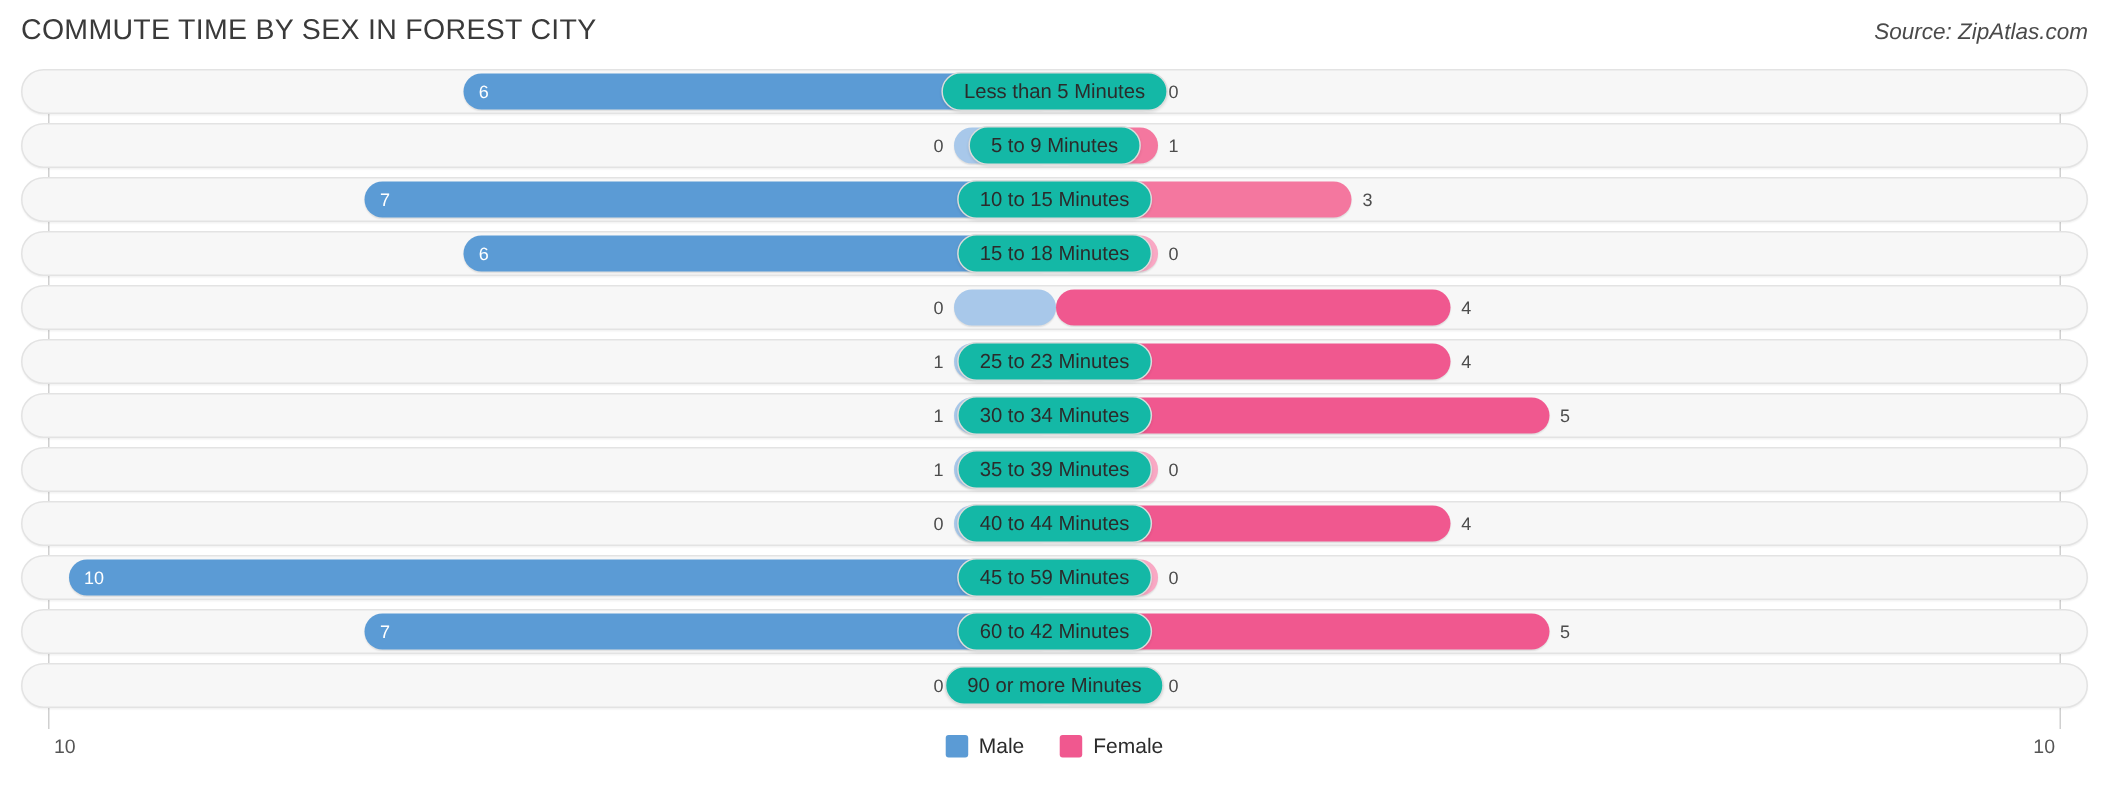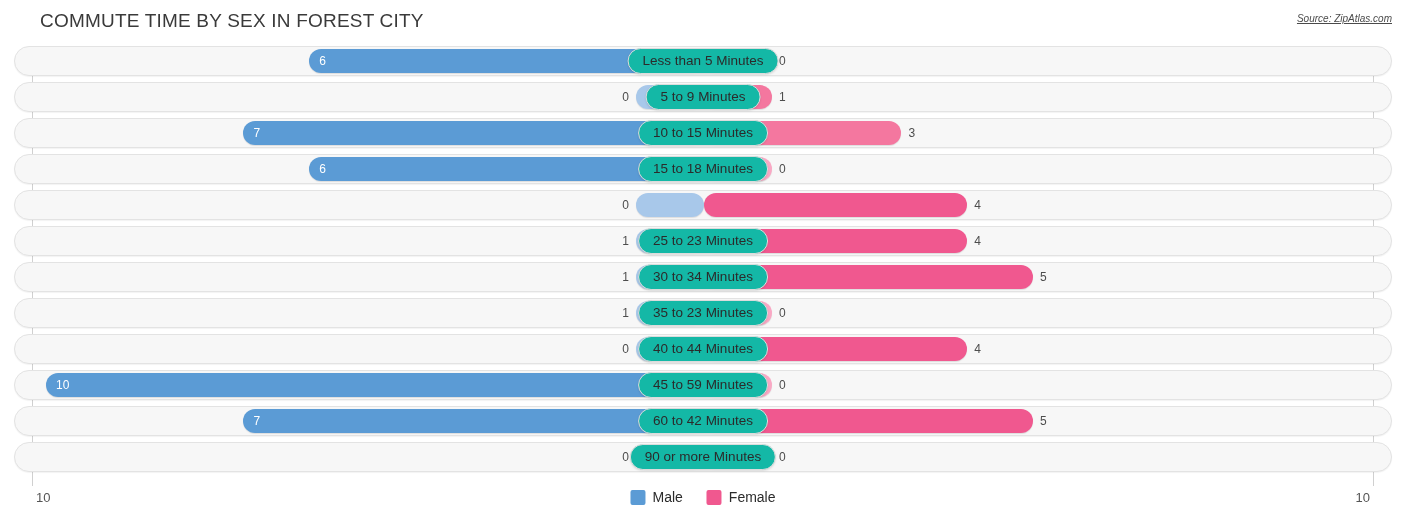--- a/index.html
+++ b/index.html
@@ -25,31 +25,29 @@
   }
   .chart-title {
     position: absolute;
     left: 14px;
     top: 10px;
     font-size: 19px;
     font-weight: 400;
     letter-spacing: 0.2px;
     color: #3a3a3a;
     white-space: nowrap;
-    margin-left: 26px;
   }
   .chart-source {
     position: absolute;
     right: 14px;
     top: 13px;
-    font-size: 10px;
+    font-size: 15px;
     font-style: italic;
     color: #4a4a4a;
     white-space: nowrap;
-    text-decoration: underline;
   }
 
   
   .plot {
     position: absolute;
     left: 0;
     top: 46px;
     width: 1406px;
     height: 440px;
   }
@@ -265,21 +263,21 @@
       </div>
       <div class="row">
         <div class="bar-wrap" style="left: 621px; width: 68px;">
           <div class="bar bar-male" style="width: 68px; background: rgb(168, 200, 234);"></div>
           <span class="bar-val-out male-out">1</span>
         </div>
         <div class="bar-wrap" style="left: 689px; width: 68px;">
           <div class="bar bar-female" style="width: 68px; background: rgb(249, 168, 196);"></div>
           <span class="bar-val-out female-out">0</span>
         </div>
-        <div class="cat-pill">35 to 23 Minutes</div>
+        <div class="cat-pill">35 to 39 Minutes</div>
       </div>
       <div class="row">
         <div class="bar-wrap" style="left: 621px; width: 68px;">
           <div class="bar bar-male" style="width: 68px; background: rgb(168, 200, 234);"></div>
           <span class="bar-val-out male-out">0</span>
         </div>
         <div class="bar-wrap" style="left: 689px; width: 263.2px;">
           <div class="bar bar-female" style="width: 263.2px; background: rgb(240, 88, 143);"></div>
           <span class="bar-val-out female-out">4</span>
         </div>

